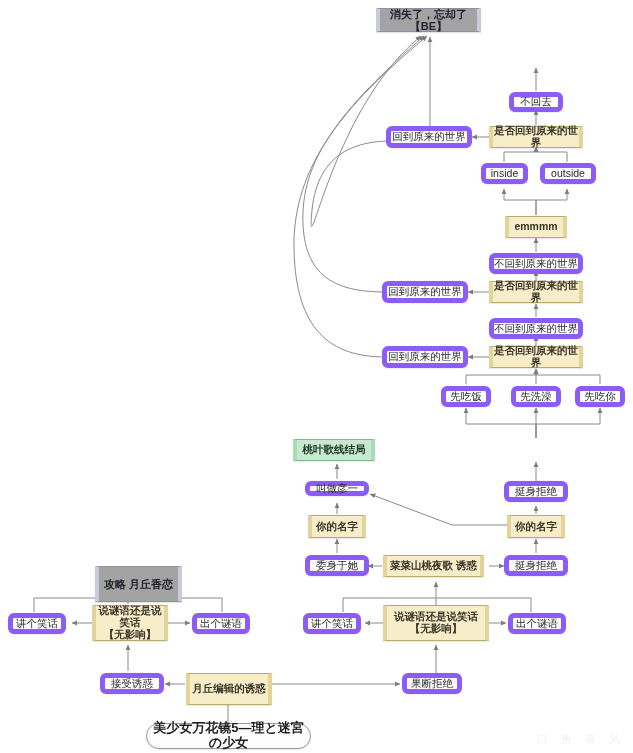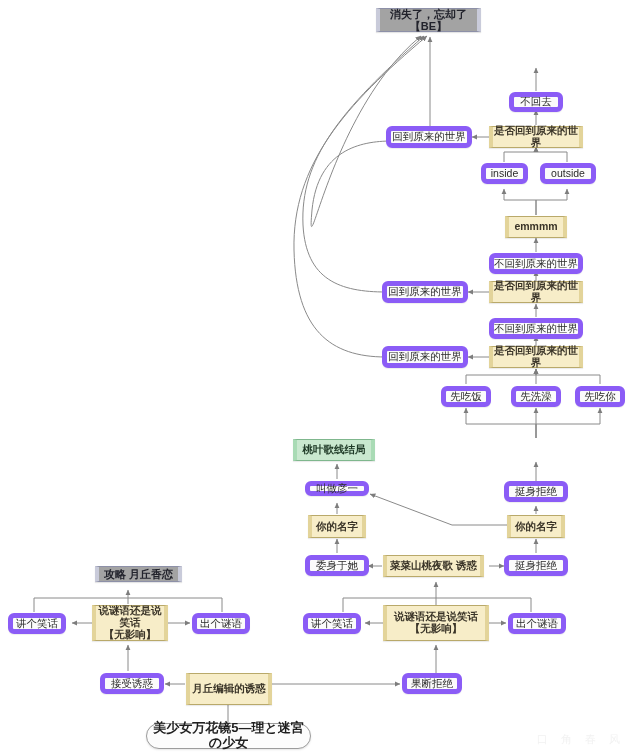--- a/index.html
+++ b/index.html
@@ -222,21 +222,21 @@
   <div class="node pill" style="left:305px; top:481px; width:64px; height:15px;">叫做彦一</div>
   <div class="node pill" style="left:504px; top:481px; width:64px; height:21px;">挺身拒绝</div>
 
   <div class="node yellow" style="left:308px; top:515px; width:58px; height:23px;">你的名字</div>
   <div class="node yellow" style="left:507px; top:515px; width:58px; height:23px;">你的名字</div>
 
   <div class="node pill" style="left:305px; top:555px; width:64px; height:21px;">委身于她</div>
   <div class="node yellow" style="left:383px; top:555px; width:101px; height:22px;">菜菜山桃夜歌 诱惑</div>
   <div class="node pill" style="left:504px; top:555px; width:64px; height:21px;">挺身拒绝</div>
 
-  <div class="node purple" style="left:95px; top:566px; width:87px; height:16px;">攻略 月丘香恋</div>
+  <div class="node purple" style="left:95px; top:566px; width:87px; height:36px;">攻略 月丘香恋</div>
 
   <div class="node yellow" style="left:92px; top:605px; width:76px; height:36px;">说谜语还是说笑话
 【无影响】</div>
   <div class="node pill" style="left:8px; top:613px; width:58px; height:21px;">讲个笑话</div>
   <div class="node pill" style="left:192px; top:613px; width:58px; height:21px;">出个谜语</div>
 
   <div class="node yellow" style="left:383px; top:605px; width:106px; height:36px;">说谜语还是说笑话
 【无影响】</div>
   <div class="node pill" style="left:303px; top:613px; width:58px; height:21px;">讲个笑话</div>
   <div class="node pill" style="left:508px; top:613px; width:58px; height:21px;">出个谜语</div>

